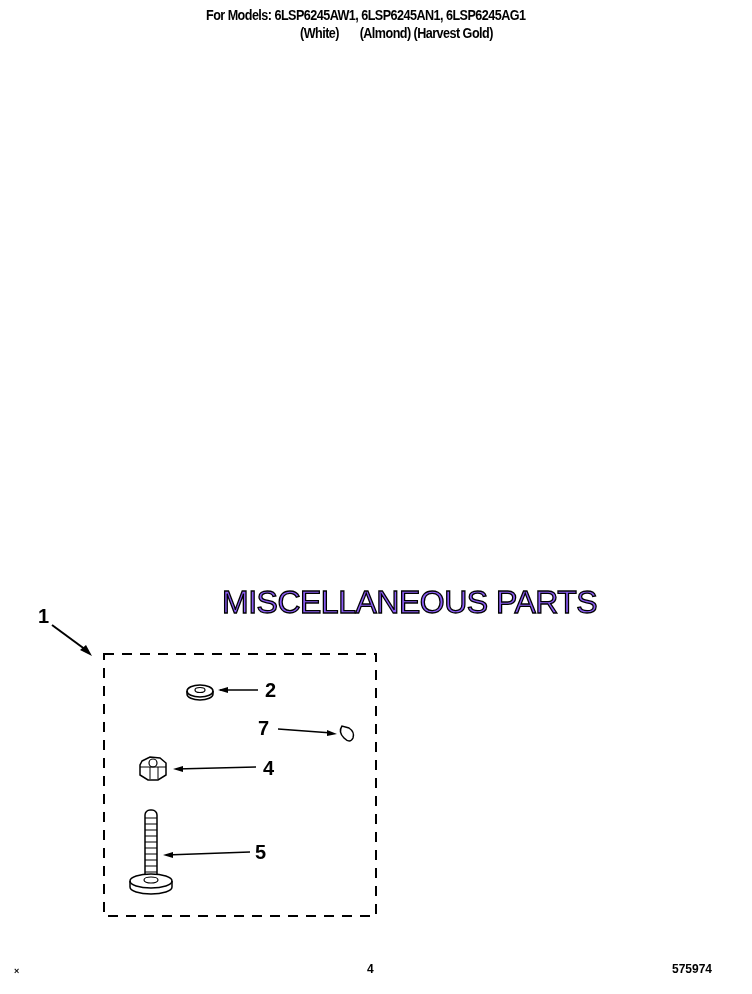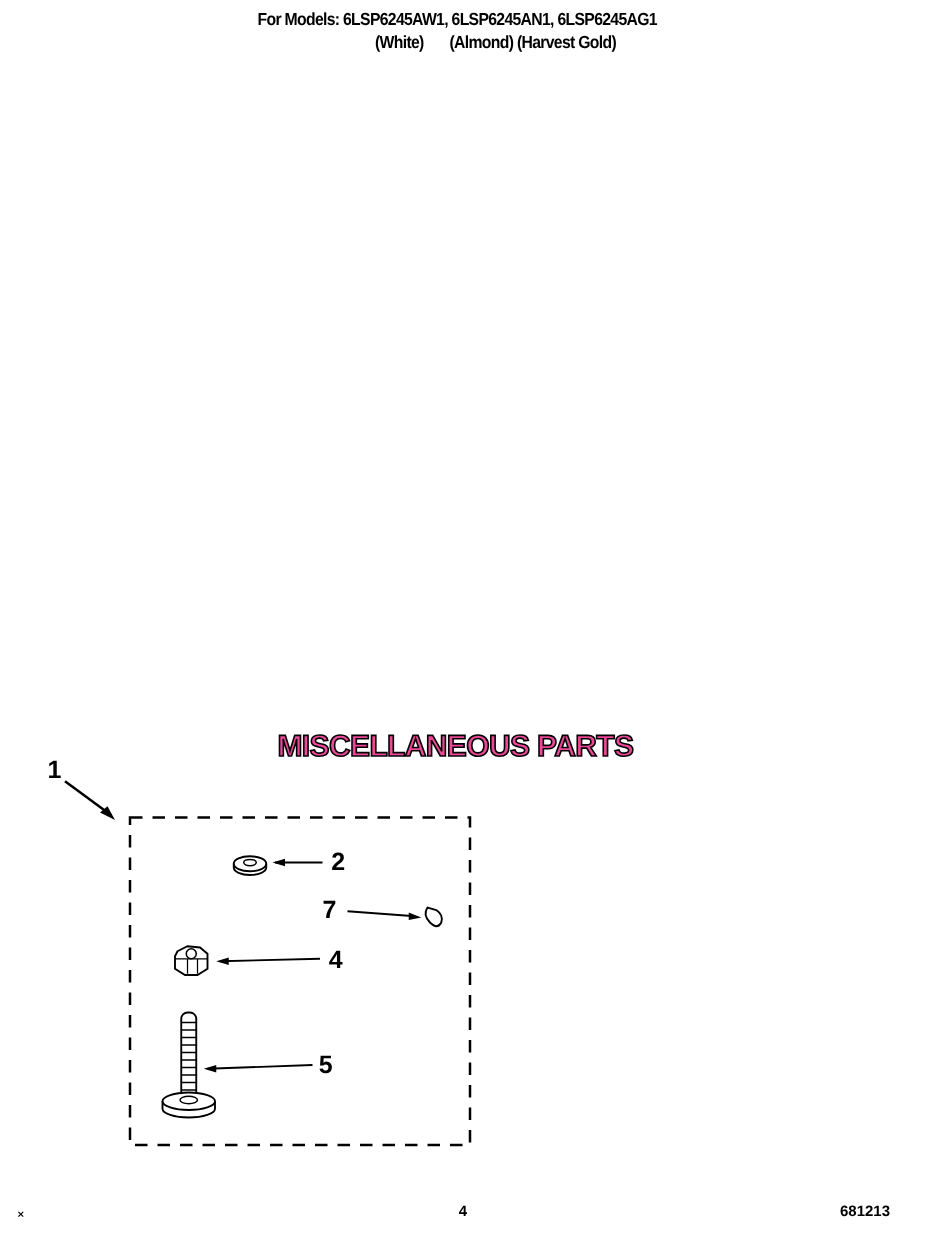--- a/index.html
+++ b/index.html
@@ -1,19 +1,19 @@
 <!DOCTYPE html>
 <html><head>
 <meta charset="utf-8">
 <style>
   html, body { margin:0; padding:0; background:#fff; }
   body { width:752px; height:994px; position:relative; overflow:hidden; font-family:"Liberation Sans", sans-serif; color:#000; }
   .abs { position:absolute; }
   .hdr { font-weight:bold; font-size:14px; letter-spacing:-0.6px; white-space:pre; transform:scaleX(0.9); transform-origin:left top; }
-  .title { font-weight:bold; font-size:24px; letter-spacing:-0.5px; color:#ec4899; -webkit-text-stroke:1.3px #000; white-space:nowrap; }
+  .title { font-weight:normal; font-size:32px; letter-spacing:-0.5px; color:#8b5cf6; -webkit-text-stroke:1.3px #000; white-space:nowrap; }
   .callout { font-weight:bold; font-size:20px; }
   .foot { font-weight:bold; font-size:12px; }
   svg { position:absolute; left:0; top:0; }
 </style>
 </head>
 <body>
 
 <div class="abs hdr" style="left:206px; top:7px;">For Models: 6LSP6245AW1, 6LSP6245AN1, 6LSP6245AG1</div>
 <div class="abs hdr" style="left:300px; top:25px;">(White)       (Almond) (Harvest Gold)</div>
 
@@ -60,13 +60,13 @@
 </svg>
 
 <div class="abs callout" style="left:38px; top:605px;">1</div>
 <div class="abs callout" style="left:265px; top:679px;">2</div>
 <div class="abs callout" style="left:258px; top:717px;">7</div>
 <div class="abs callout" style="left:263px; top:757px;">4</div>
 <div class="abs callout" style="left:255px; top:841px;">5</div>
 
 <div class="abs foot" style="left:14px; top:966px; font-size:9px;">×</div>
 <div class="abs foot" style="left:367px; top:962px;">4</div>
-<div class="abs foot" style="left:672px; top:962px;">681213</div>
+<div class="abs foot" style="left:672px; top:962px;">575974</div>
 
 </body></html>

